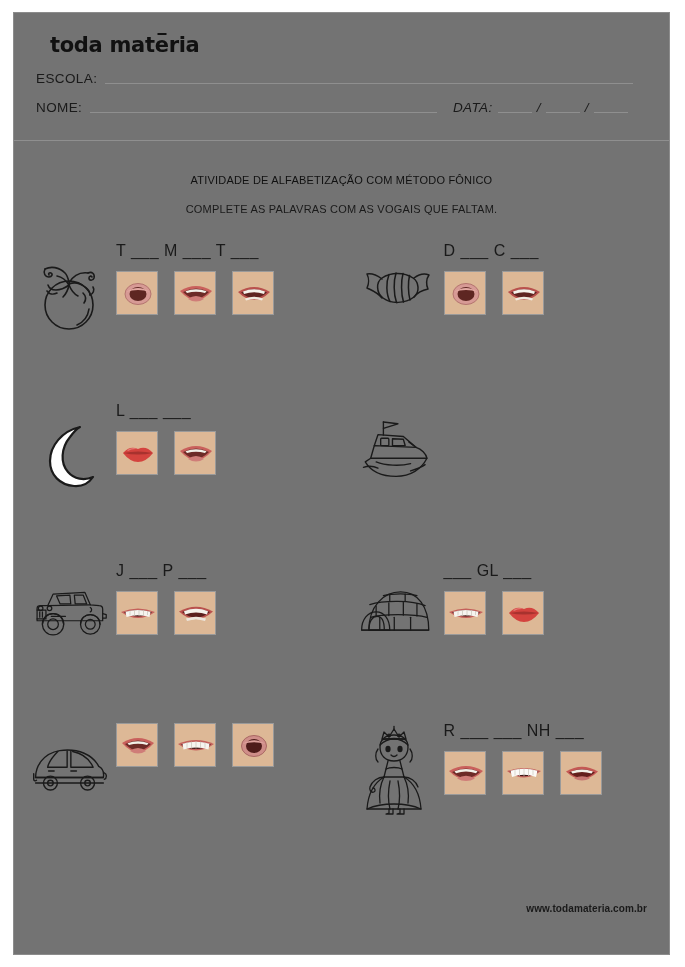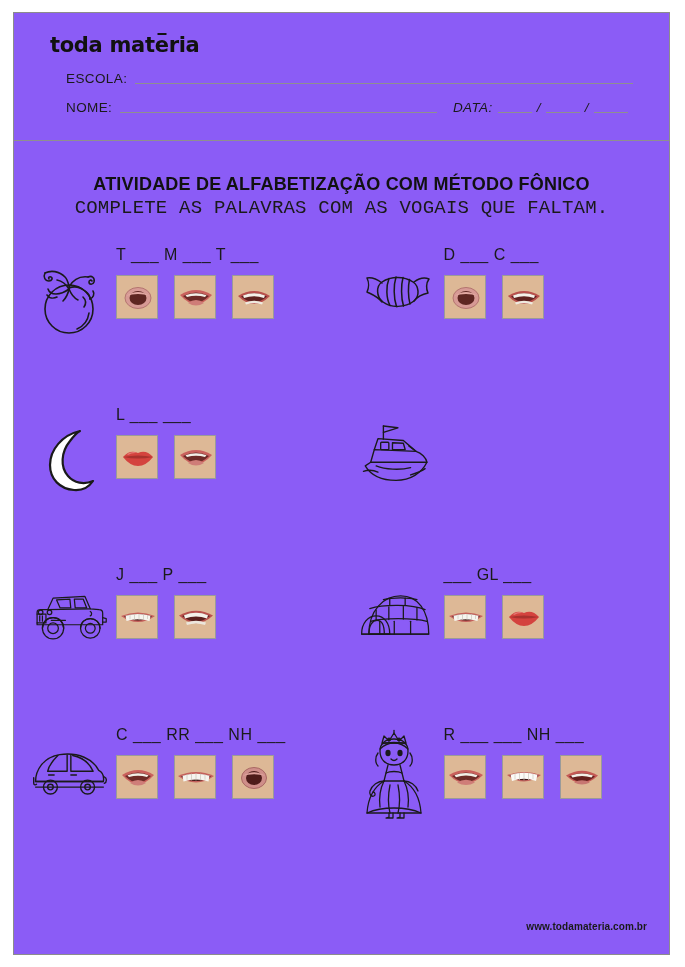--- a/index.html
+++ b/index.html
@@ -11,21 +11,21 @@
     color:#1a1a1a;
     overflow:hidden;
     position:relative;
   }
   .page{
     position:absolute;
     left:13px;top:12px;
     width:657px;height:943px;
     border:1px solid #8c8c8c;
     box-sizing:border-box;
-    background:#8b5cf6;
+    background:#737373;
   }
 
   
   .header{
     height:128px;
     box-sizing:border-box;
     padding:16px 22px 0 22px;
     position:relative;
   }
   .logo{
@@ -43,21 +43,21 @@
     content:"";
     position:absolute;
     left:50%;transform:translateX(-50%);
     top:-2px;
     width:9px;height:2px;background:#111;
   }
 
   .field-row{
     display:flex;
     align-items:flex-end;
-    margin:15px 0 0 30px;
+    margin:15px 0 0 0;
     padding-right:14px;
   }
   .field-row.second{ margin-top:13px;text-align:center; }
   .field-label{
     font-size:13.5px;
     letter-spacing:0.4px;
     color:#1a1a1a;
     white-space:nowrap;
     padding-bottom:1px;
   }
@@ -85,31 +85,30 @@
 
   .header-divider{
     position:absolute;
     left:0;right:0;bottom:0;
     height:1px;background:#8f8f8f;
   }
 
   
   .titles{ text-align:center; margin-top:33px; }
   .title{
-    font-size:18px;
-    font-weight:bold;
+    font-size:11px;
+    font-weight:normal;
     letter-spacing:0.2px;
     color:#111;
   }
   .subtitle{
-    font-size:19px;
+    font-size:11px;
     letter-spacing:0.2px;
     color:#1a1a1a;
-    margin-top:2px;
-    font-family:Liberation Mono, monospace;
+    margin-top:17px;
   }
 
   
   .grid{
     margin-top:22px;
     display:grid;
     grid-template-columns:1fr 1fr;
     grid-auto-rows:160px;
   }
   .ex{
@@ -142,21 +141,21 @@
     border:1px solid #9a9a9a;
     box-sizing:border-box;
     position:relative;
     overflow:hidden;
   }
   .mouthbox svg{ position:absolute; left:0; top:0; }
 
   
   .footer{
     position:absolute;
-    right:22px;bottom:22px;
+    right:22px;bottom:40px;
     font-size:10px;
     font-weight:bold;
     letter-spacing:0.1px;
     color:#1a1a1a;
   }
 </style>
 </head>
 <body>
 
 <div class="page">
@@ -437,21 +436,20 @@
             <circle cx="22" cy="44" r="7.5"></circle>
             <circle cx="22" cy="44" r="3"></circle>
             <circle cx="62" cy="44" r="7.5"></circle>
             <circle cx="62" cy="44" r="3"></circle>
             <path d="M4 34 L4 40 C4 42 6 42 7 41"></path>
             <path d="M80 33 C83 34 83 39 80 40"></path>
           </g>
         </svg>
       </div>
       <div class="body">
-        <div class="word">C ___ RR ___ NH ___</div>
         <div class="mouths">
           <div class="mouthbox">
             <svg width="42" height="44" viewBox="0 0 42 44">
               <path d="M5 19 Q21 9 37 19 Q21 37 5 19Z" fill="#c9605c"></path>
               <path d="M8 20 Q21 13 34 20 Q21 33 8 20Z" fill="#6d2b27"></path>
               <path d="M10.5 19.2 Q21 15.5 31.5 19.2 L30 21 Q21 18.5 12 21Z" fill="#f2efe7"></path>
               <path d="M13 27 Q21 21 29 27 Q21 32 13 27Z" fill="#cf7d78"></path>
             </svg>
           </div>
           <div class="mouthbox">

